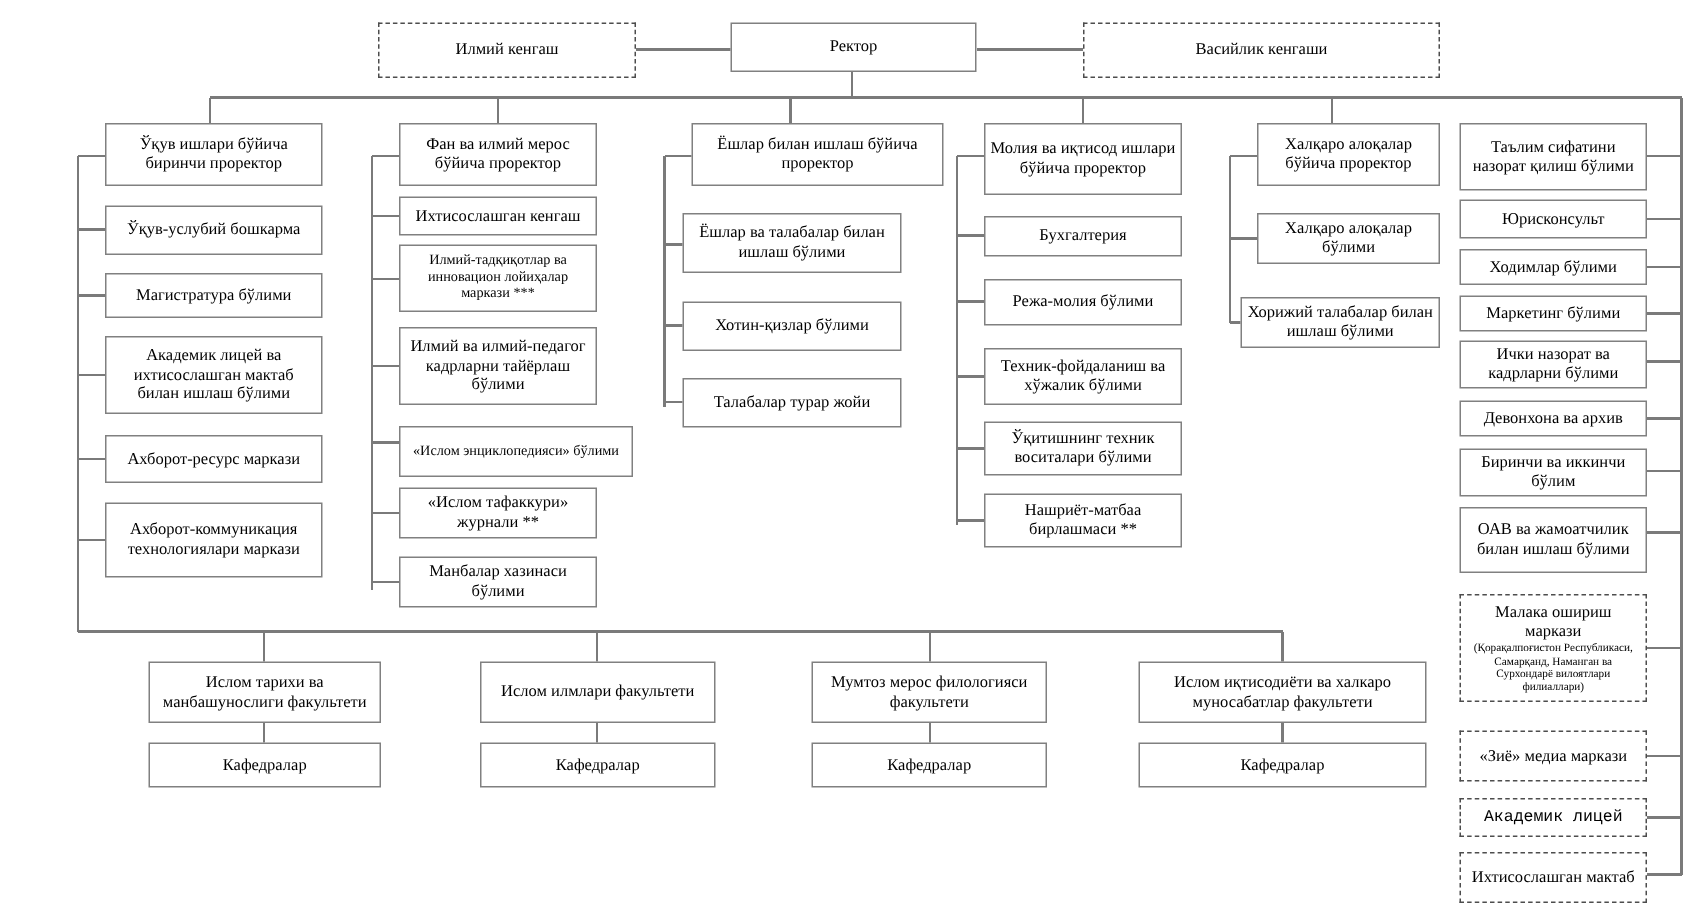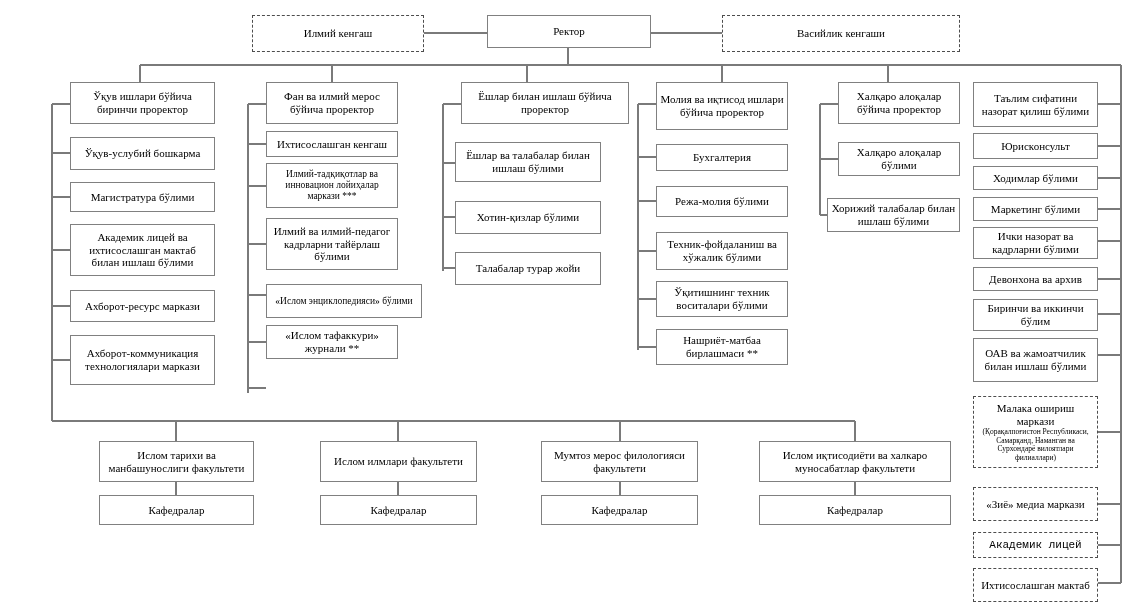--- a/index.html
+++ b/index.html
@@ -182,20 +182,23 @@
   </div>
   <div class="node" style="left:266px; top:218px; width:132px; height:52px;">
     <span class="label">Илмий ва илмий-педагог кадрларни тайёрлаш бўлими</span>
   </div>
   <div class="node tiny" style="left:266px; top:284px; width:156px; height:34px;">
     <span class="label">«Ислом энциклопедияси» бўлими</span>
   </div>
   <div class="node" style="left:266px; top:325px; width:132px; height:34px;">
     <span class="label">«Ислом тафаккури» журнали **</span>
   </div>
+  <div class="node" style="left:266px; top:371px; width:132px; height:34px;">
+    <span class="label">Манбалар хазинаси бўлими</span>
+  </div>
 
   <div class="node" style="left:461px; top:82px; width:168px; height:42px;">
     <span class="label">Ёшлар билан ишлаш бўйича проректор</span>
   </div>
   <div class="node" style="left:455px; top:142px; width:146px; height:40px;">
     <span class="label">Ёшлар ва талабалар билан ишлаш бўлими</span>
   </div>
   <div class="node" style="left:455px; top:201px; width:146px; height:33px;">
     <span class="label">Хотин-қизлар бўлими</span>
   </div>

